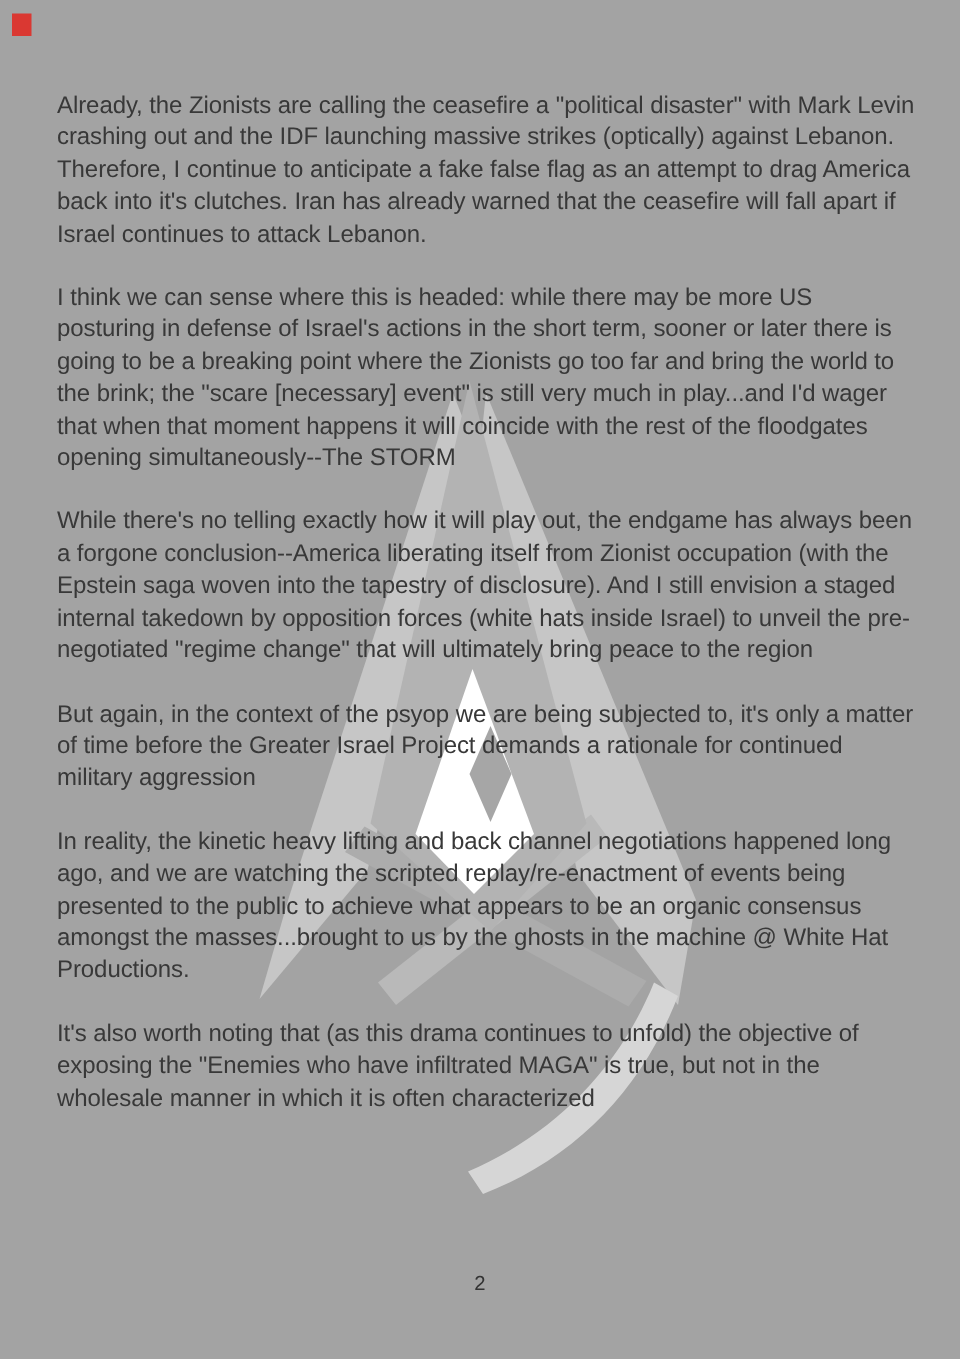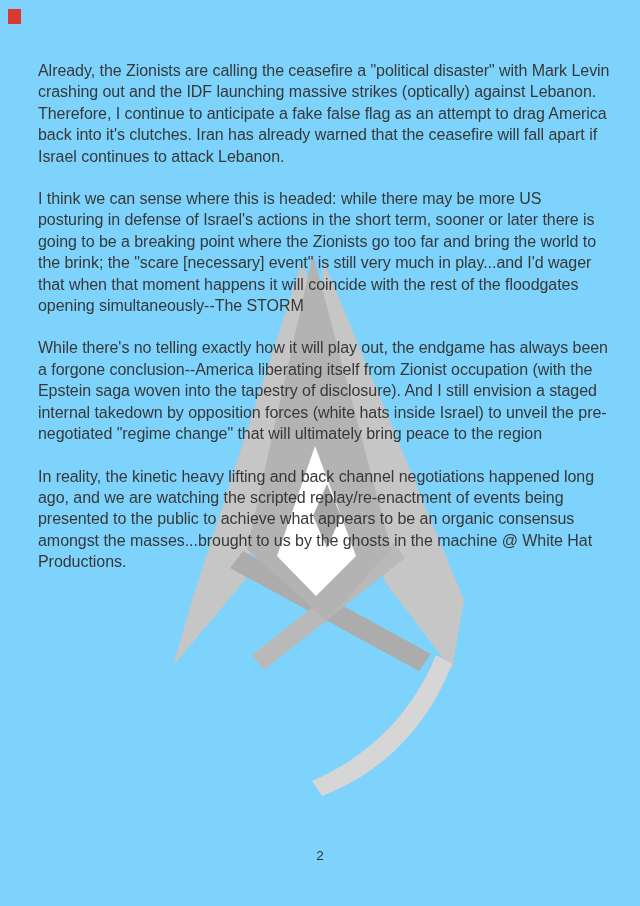--- a/index.html
+++ b/index.html
@@ -1,19 +1,19 @@
 <!DOCTYPE html>
 <html><head>
 <meta charset="utf-8">
 <style>
   html,body{margin:0;padding:0;background:#ffffff;}
   .page{
     position:relative;
     width:640px;height:906px;
-    background:#7dd3fc;
+    background:#a3a3a3;
     overflow:hidden;
     font-family:"Liberation Sans","DejaVu Sans",sans-serif;
   }
   .corner-marker{
     position:absolute;left:8px;top:9px;
     width:13px;height:15px;
     background:#da3832;
   }
   .watermark{
     position:absolute;left:0;top:0;width:640px;height:906px;
@@ -57,18 +57,20 @@
 
     <path d="M315 446 L356 556 L316 596 L277 556 Z" fill="#ffffff"></path>
 
     <path d="M327 484 L341 516 L327 548 L313 516 Z" fill="#a6a6a6"></path>
   </svg>
 
   <div class="content">
     <p>Already, the Zionists are calling the ceasefire a "political disaster" with Mark Levin crashing out and the IDF launching massive strikes (optically) against Lebanon. Therefore, I continue to anticipate a fake false flag as an attempt to drag America back into it's clutches. Iran has already warned that the ceasefire will fall apart if Israel continues to attack Lebanon.</p>
     <p>I think we can sense where this is headed: while there may be more US posturing in defense of Israel's actions in the short term, sooner or later there is going to be a breaking point where the Zionists go too far and bring the world to the brink; the "scare [necessary] event" is still very much in play...and I'd wager that when that moment happens it will coincide with the rest of the floodgates opening simultaneously--The STORM</p>
     <p>While there's no telling exactly how it will play out, the endgame has always been a forgone conclusion--America liberating itself from Zionist occupation (with the Epstein saga woven into the tapestry of disclosure). And I still envision a staged internal takedown by opposition forces (white hats inside Israel) to unveil the pre-negotiated "regime change" that will ultimately bring peace to the region</p>
+    <p>But again, in the context of the psyop we are being subjected to, it's only a matter of time before the Greater Israel Project demands a rationale for continued military aggression</p>
     <p>In reality, the kinetic heavy lifting and back channel negotiations happened long ago, and we are watching the scripted replay/re-enactment of events being presented to the public to achieve what appears to be an organic consensus amongst the masses...brought to us by the ghosts in the machine @ White Hat Productions.</p>
+    <p>It's also worth noting that (as this drama continues to unfold) the objective of exposing the "Enemies who have infiltrated MAGA" is true, but not in the wholesale manner in which it is often characterized</p>
   </div>
 
   <div class="page-number">2</div>
 
 </div>
 
 </body></html>

